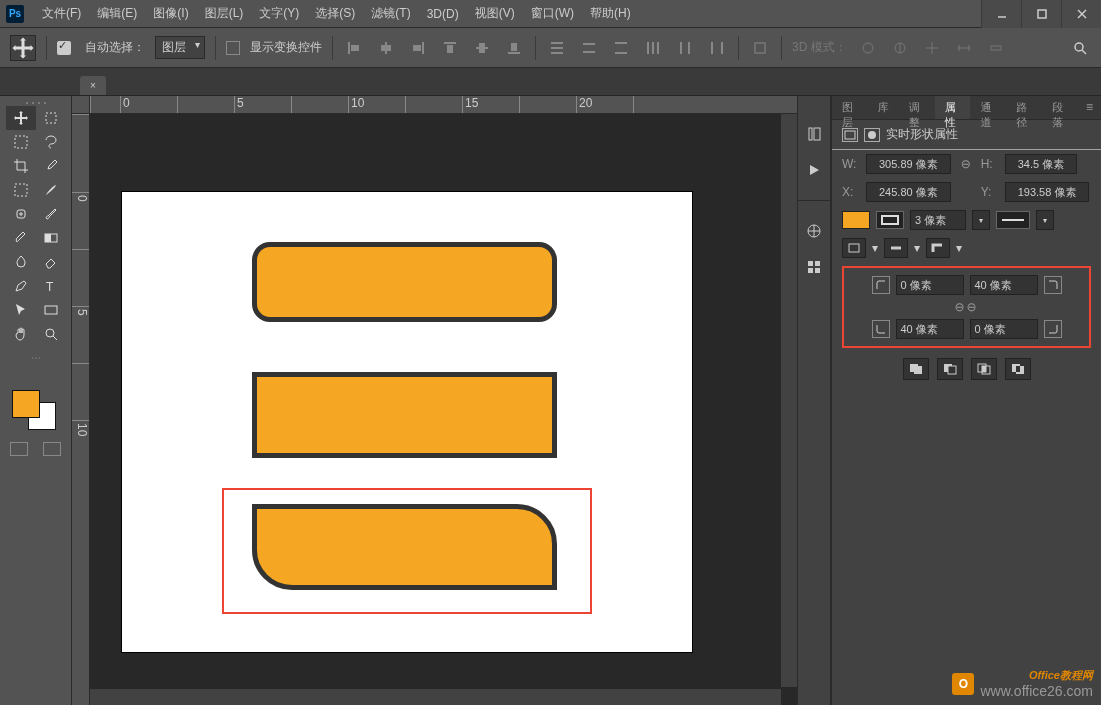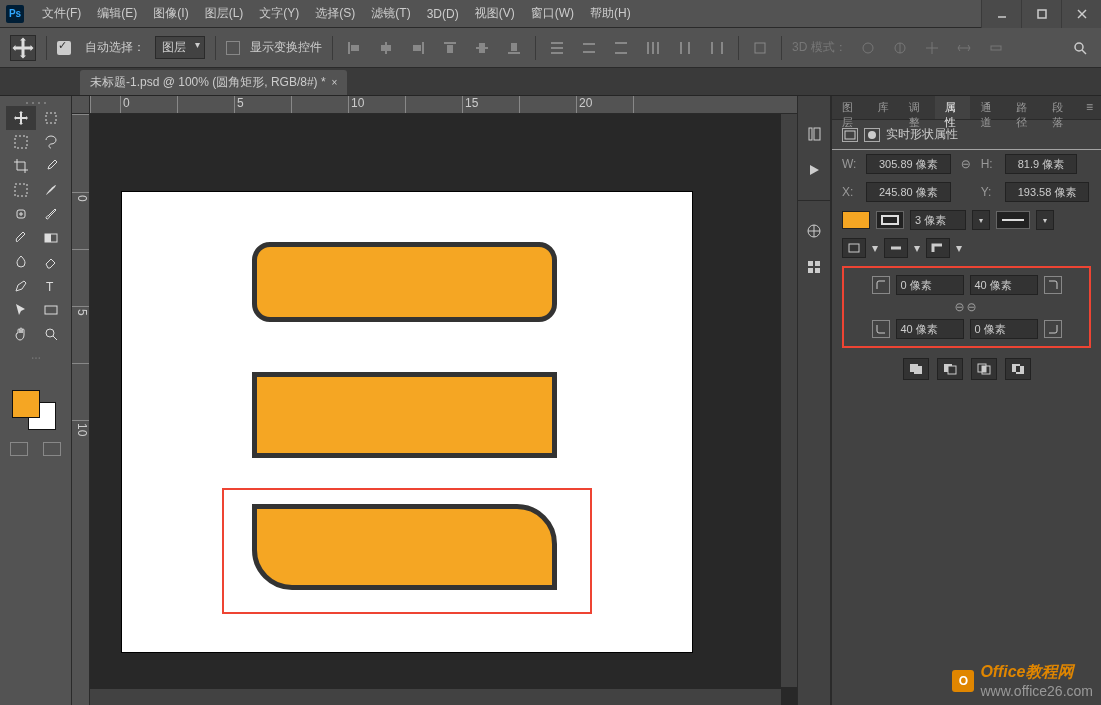--- a/index.html
+++ b/index.html
@@ -92,21 +92,21 @@
 .corner-field-row .cicon { width:18px; height:18px; border:1px solid #888; display:flex; align-items:center; justify-content:center; }
 .corner-field-row .cfield-wide { background:#333; border:1px solid #222; padding:2px 4px; width:160px; height:20px; font-size:11px; }
 .linkrow { text-align:center; padding:2px 0; color:#999; letter-spacing:2px; }
 
 .ops-row { display:flex; gap:8px; justify-content:center; padding:6px 0; }
 .ops-row .op { width:26px; height:22px; background:#333; border:1px solid #222; display:flex; align-items:center; justify-content:center; }
 
 
 .watermark { position:absolute; right:8px; bottom:6px; display:flex; align-items:center; gap:6px; }
 .watermark .wlogo { width:22px; height:22px; background:#e08600; border-radius:3px; display:flex; align-items:center; justify-content:center; color:#fff; font-weight:bold; font-size:12px; }
-.watermark .wtxt .l1 { color:#e08600; font-size:16px; font-weight:bold; font-style:italic; }
+.watermark .wtxt .l1 { color:#e08600; font-size:11px; font-weight:bold; font-style:italic;text-align:right; }
 .watermark .wtxt .l2 { color:#999; font-size:14px; }
 
 .scrollbar-v { position:absolute; top:18px; right:0; bottom:18px; width:16px; background:#424242; }
 .scrollbar-h { position:absolute; left:18px; right:16px; bottom:0; height:16px; background:#424242; }
 </style>
 </head>
 <body>
 
 <div class="menubar">
   <div class="ps-logo">Ps</div>
@@ -267,21 +267,20 @@
   <div class="iconbtn search">
       <svg viewBox="0 0 16 16">
         <circle cx="7" cy="7" r="4" fill="none" stroke="#ccc" stroke-width="1.5"></circle>
         <line x1="10" y1="10" x2="14" y2="14" stroke="#ccc" stroke-width="1.5"></line>
       </svg>
     </div>
 </div>
 
 <div class="tabbar">
   <div class="tab">
-    <span>未标题-1.psd @ 100% (圆角矩形, RGB/8#) *</span>
     <span class="close">×</span>
   </div>
 </div>
 
 <div class="main">
 
   <div class="toolbox2">
     <div class="grab">
         <svg viewBox="0 0 30 6">
           <circle cx="6" cy="3" r="1" fill="#888"></circle>
@@ -519,21 +518,21 @@
             <circle cx="6" cy="5" r="4" fill="#ccc"></circle>
           </svg>
         </span>
       <span>实时形状属性</span>
     </div>
     <div class="prop-row">
       <label>W:</label>
       <div class="field">305.89 像素</div>
       <span class="link">⊖</span>
       <label>H:</label>
-      <div class="field">81.9 像素</div>
+      <div class="field">34.5 像素</div>
     </div>
     <div class="prop-row">
       <label>X:</label>
       <div class="field">245.80 像素</div>
       <span class="link"></span>
       <label>Y:</label>
       <div class="field">193.58 像素</div>
     </div>
     <div class="colorbox">
       <div class="swatch"></div>

